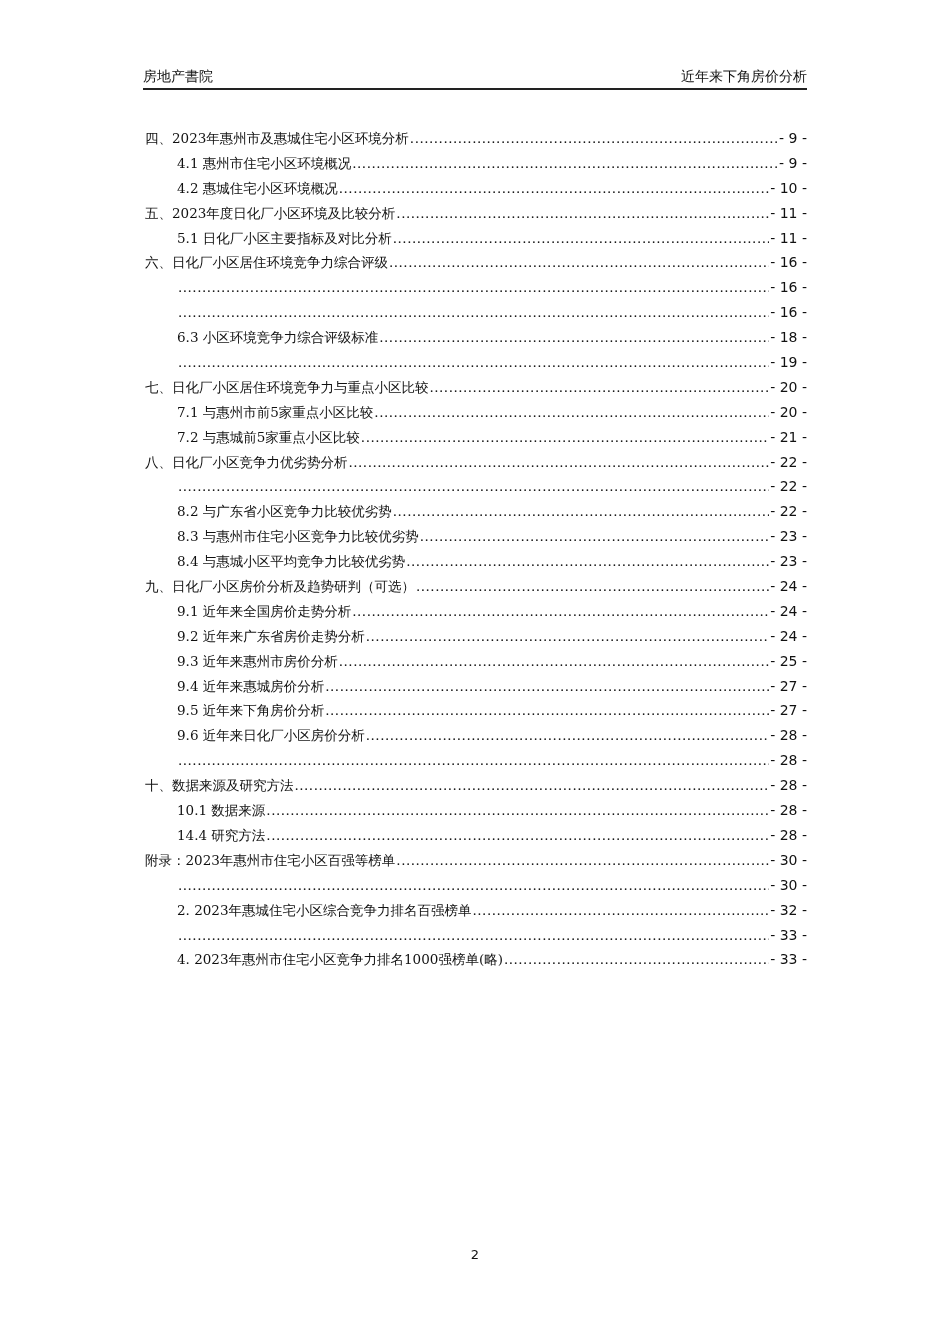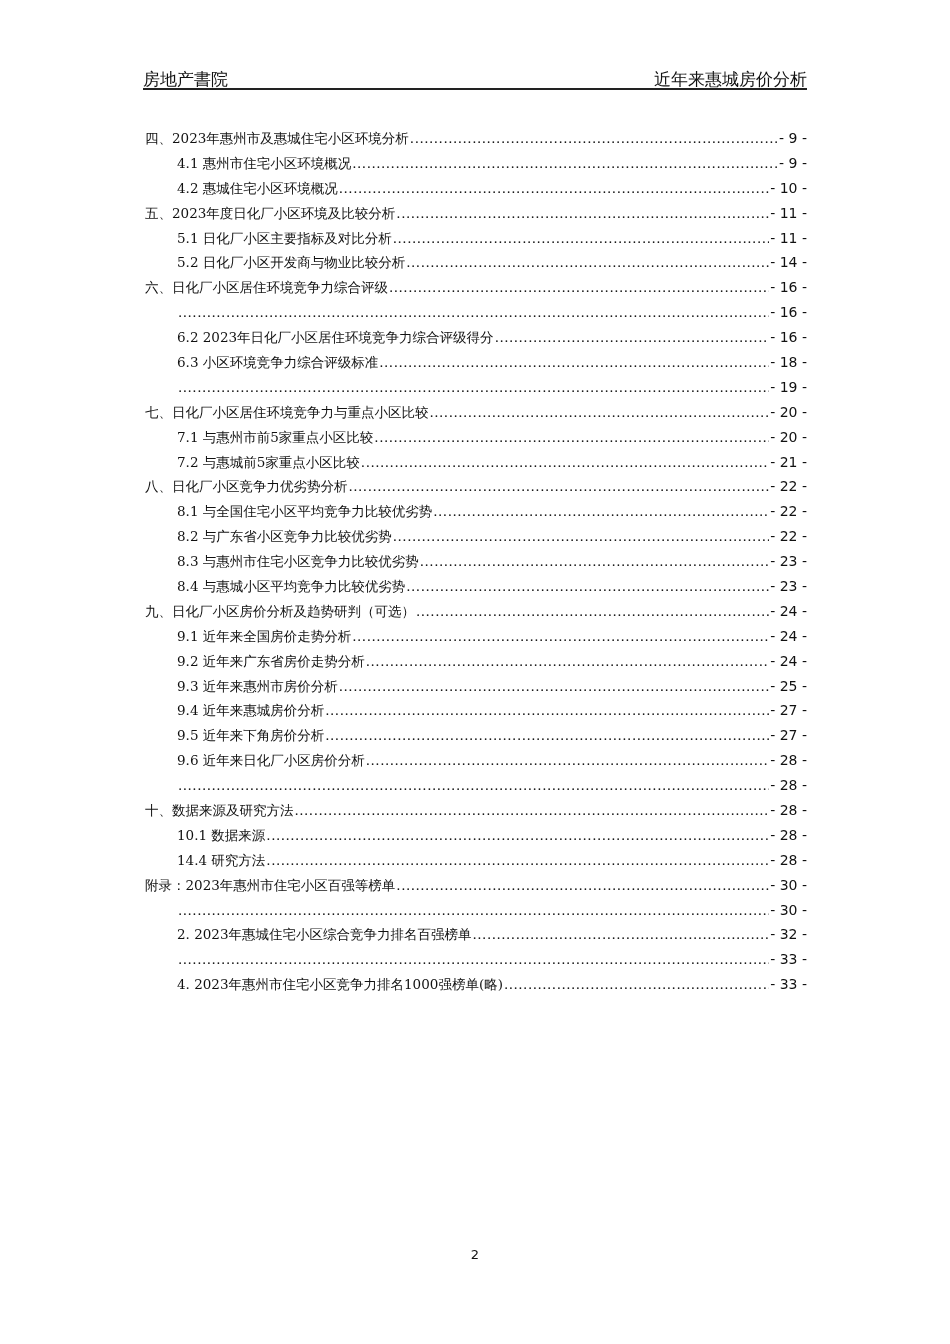--- a/index.html
+++ b/index.html
@@ -1,37 +1,37 @@
 <!DOCTYPE html>
 <html><head>
 <meta charset="utf-8">
 <style>
   html, body { margin: 0; padding: 0; background: #ffffff; }
   body { width: 950px; height: 1344px; position: relative; overflow: hidden;
          font-family: "DejaVu Serif", "Liberation Serif", serif; color: #111; }
   .page-header { position: absolute; left: 143px; top: 66px; width: 664px; height: 22px;
-         border-bottom: 2px solid #222; font-family: "DejaVu Sans", "Liberation Sans", sans-serif; font-size: 17px; }
+         border-bottom: 2px solid #222; font-family: "DejaVu Sans", "Liberation Sans", sans-serif; font-size: 14px; }
   .page-header .left { position: absolute; left: 0; top: 2px; }
   .page-header .right { position: absolute; right: 0; top: 2px; }
   .toc { position: absolute; left: 145px; top: 126px; width: 662px; }
-  .toc-row { display: flex; align-items: flex-end; height: 24.9px; line-height: 24.9px; font-size: 13.5px; white-space: nowrap; }
+  .toc-row { display: flex; align-items: center; height: 24.9px; line-height: 24.9px; font-size: 13.5px; white-space: nowrap; }
   .toc-row.l2 { padding-left: 32px; }
   .toc-row .title { flex: 0 0 auto; }
   .toc-row .leader { flex: 1 1 auto; overflow: hidden; margin: 0 1px; }
   .toc-row .leader::before { content: "........................................................................................................................................................................................................................................................"; letter-spacing: 0.5px; }
   .toc-row .page { flex: 0 0 auto; font-family: "DejaVu Sans", "Liberation Sans", sans-serif; font-size: 14px; }
   .page-number { position: absolute; left: 0; width: 950px; top: 1247px; text-align: center;
          font-family: "DejaVu Sans", "Liberation Sans", sans-serif; font-size: 13px; }
 </style>
 </head>
 <body>
 
 <div class="page-header">
   <span class="left">房地产書院</span>
-  <span class="right">近年来惠城房价分析</span>
+  <span class="right">近年来下角房价分析</span>
 </div>
 
 <div class="toc" id="toc">
     <div class="toc-row l1">
       <span class="title">四、2023年惠州市及惠城住宅小区环境分析</span>
       <span class="leader"></span>
       <span class="page">- 9 -</span>
     </div>
     <div class="toc-row l2">
       <span class="title">4.1  惠州市住宅小区环境概况</span>
@@ -46,36 +46,30 @@
     <div class="toc-row l1">
       <span class="title">五、2023年度日化厂小区环境及比较分析</span>
       <span class="leader"></span>
       <span class="page">- 11 -</span>
     </div>
     <div class="toc-row l2">
       <span class="title">5.1  日化厂小区主要指标及对比分析</span>
       <span class="leader"></span>
       <span class="page">- 11 -</span>
     </div>
-    <div class="toc-row l2">
-      <span class="title">5.2  日化厂小区开发商与物业比较分析</span>
-      <span class="leader"></span>
-      <span class="page">- 14 -</span>
-    </div>
     <div class="toc-row l1">
       <span class="title">六、日化厂小区居住环境竞争力综合评级</span>
       <span class="leader"></span>
       <span class="page">- 16 -</span>
     </div>
     <div class="toc-row l2">
       <span class="leader"></span>
       <span class="page">- 16 -</span>
     </div>
     <div class="toc-row l2">
-      <span class="title">6.2  2023年日化厂小区居住环境竞争力综合评级得分</span>
       <span class="leader"></span>
       <span class="page">- 16 -</span>
     </div>
     <div class="toc-row l2">
       <span class="title">6.3  小区环境竞争力综合评级标准</span>
       <span class="leader"></span>
       <span class="page">- 18 -</span>
     </div>
     <div class="toc-row l2">
       <span class="leader"></span>
@@ -95,21 +89,20 @@
       <span class="title">7.2  与惠城前5家重点小区比较</span>
       <span class="leader"></span>
       <span class="page">- 21 -</span>
     </div>
     <div class="toc-row l1">
       <span class="title">八、日化厂小区竞争力优劣势分析</span>
       <span class="leader"></span>
       <span class="page">- 22 -</span>
     </div>
     <div class="toc-row l2">
-      <span class="title">8.1  与全国住宅小区平均竞争力比较优劣势</span>
       <span class="leader"></span>
       <span class="page">- 22 -</span>
     </div>
     <div class="toc-row l2">
       <span class="title">8.2  与广东省小区竞争力比较优劣势</span>
       <span class="leader"></span>
       <span class="page">- 22 -</span>
     </div>
     <div class="toc-row l2">
       <span class="title">8.3  与惠州市住宅小区竞争力比较优劣势</span>

